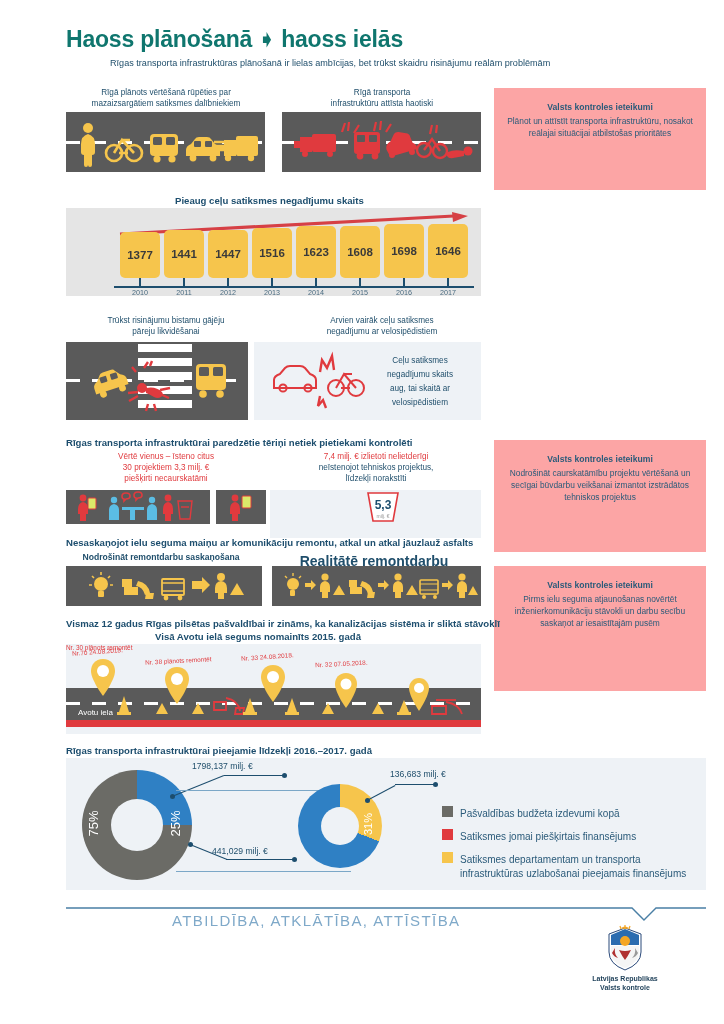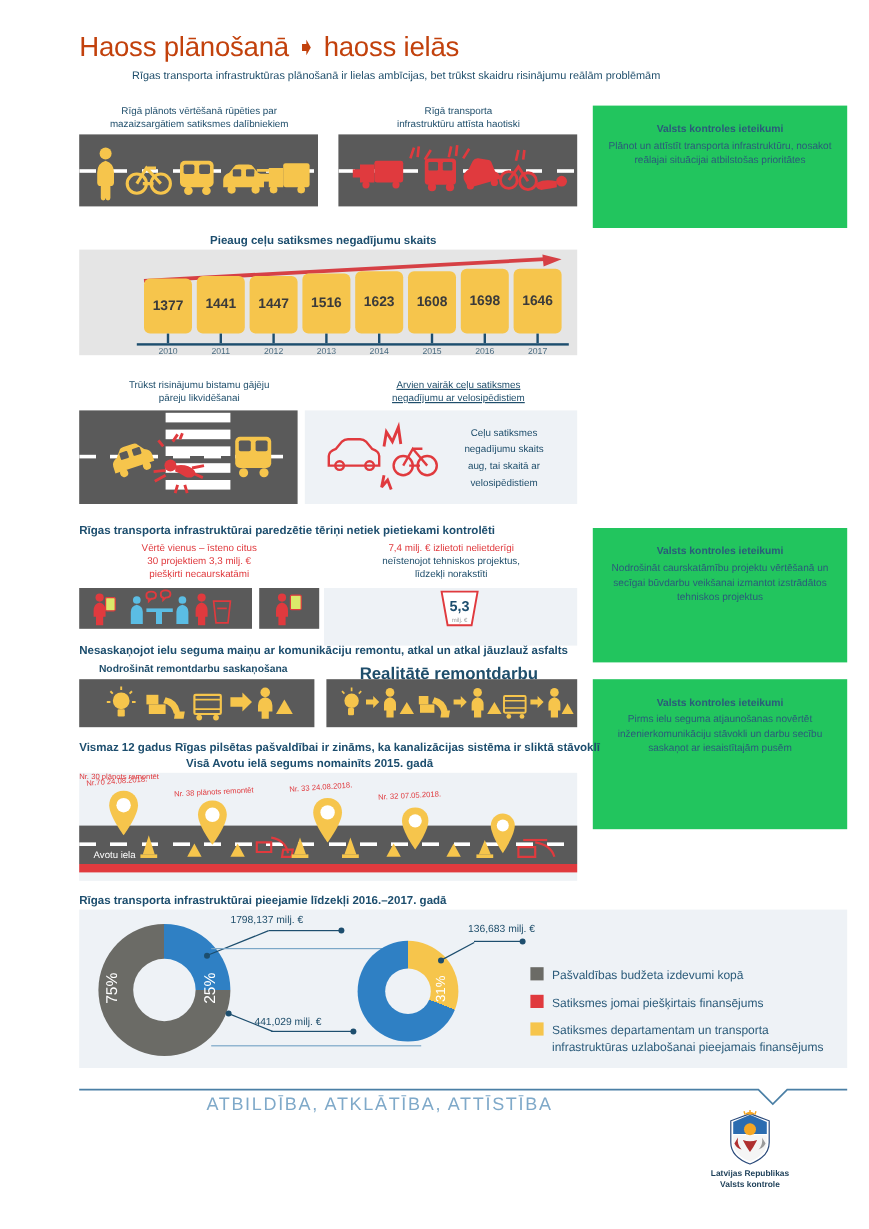--- a/index.html
+++ b/index.html
@@ -8,21 +8,21 @@
     background: #ffffff;
     font-family: "Liberation Sans", sans-serif;
     color: #1f4e6b;
     overflow: hidden;
   }
   .page { position: relative; width: 724px; height: 1024px; }
 
   
   .title {
     position: absolute; left: 66px; top: 26px;
-    font-size: 23px; font-weight: normal; color: #c2410c;
+    font-size: 23px; font-weight: bold; color: #0f766e;
     letter-spacing: -.2px; white-space: nowrap;
   }
   .title .arrow { font-size: 20px; vertical-align: 1px; }
   .subtitle {
     position: absolute; left: 110px; top: 58px;
     font-size: 9.1px; color: #1f4e6b; white-space: nowrap;
   }
 
   
   .panel { position: absolute; background: #5a5a5a; }
@@ -32,21 +32,21 @@
     line-height: 1.32; color: #1f4e6b;
   }
   .cap.red { color: #e03a3e; }
   .sechead {
     position: absolute; font-size: 9.6px; font-weight: bold; color: #1d4e6e;
     white-space: nowrap;
   }
 
   
   .rec {
-    position: absolute; background: #22c55e; padding: 8px 10px;
+    position: absolute; background: #fca5a5; padding: 8px 10px;
     text-align: center; color: #2b5b7a;
   }
   .rec .rt { font-size: 8.6px; font-weight: bold; display: block; margin-bottom: 3px; }
   .rec .rb { font-size: 8.4px; line-height: 1.45; display: block; }
 
   
   .road { position: absolute; background: #5a5a5a; overflow: hidden; }
   .dashline {
     position: absolute; left: 0; right: 0; height: 3px; background:
       repeating-linear-gradient(to right,#fff 0 14px, transparent 14px 26px);
@@ -242,21 +242,21 @@
     <div class="yearlbl" style="left:144px; top:80px; width:36px;">2012</div>
     <div class="yearlbl" style="left:188px; top:80px; width:36px;">2013</div>
     <div class="yearlbl" style="left:232px; top:80px; width:36px;">2014</div>
     <div class="yearlbl" style="left:276px; top:80px; width:36px;">2015</div>
     <div class="yearlbl" style="left:320px; top:80px; width:36px;">2016</div>
     <div class="yearlbl" style="left:364px; top:80px; width:36px;">2017</div>
   </div>
 
   <div class="cap" style="left: 66px; top: 316px; width: 200px; white-space: pre-line;">Trūkst risinājumu bistamu gājēju
 pāreju likvidēšanai</div>
-  <div class="cap" style="left: 282px; top: 316px; width: 200px; white-space: pre-line; text-decoration: underline;">Arvien vairāk ceļu satiksmes
+  <div class="cap" style="left: 282px; top: 316px; width: 200px; white-space: pre-line;">Arvien vairāk ceļu satiksmes
 negadījumu ar velosipēdistiem</div>
 
   <div class="road" style="left:66px; top:342px; width:182px; height:78px;">
 
     <svg style="position:absolute;left:72px;top:0;" width="54" height="78">
       <rect x="0" y="2" width="54" height="8" fill="#fff"></rect>
       <rect x="0" y="16" width="54" height="8" fill="#fff"></rect>
       <rect x="0" y="30" width="54" height="8" fill="#fff"></rect>
       <rect x="0" y="44" width="54" height="8" fill="#fff"></rect>
       <rect x="0" y="58" width="54" height="8" fill="#fff"></rect>

